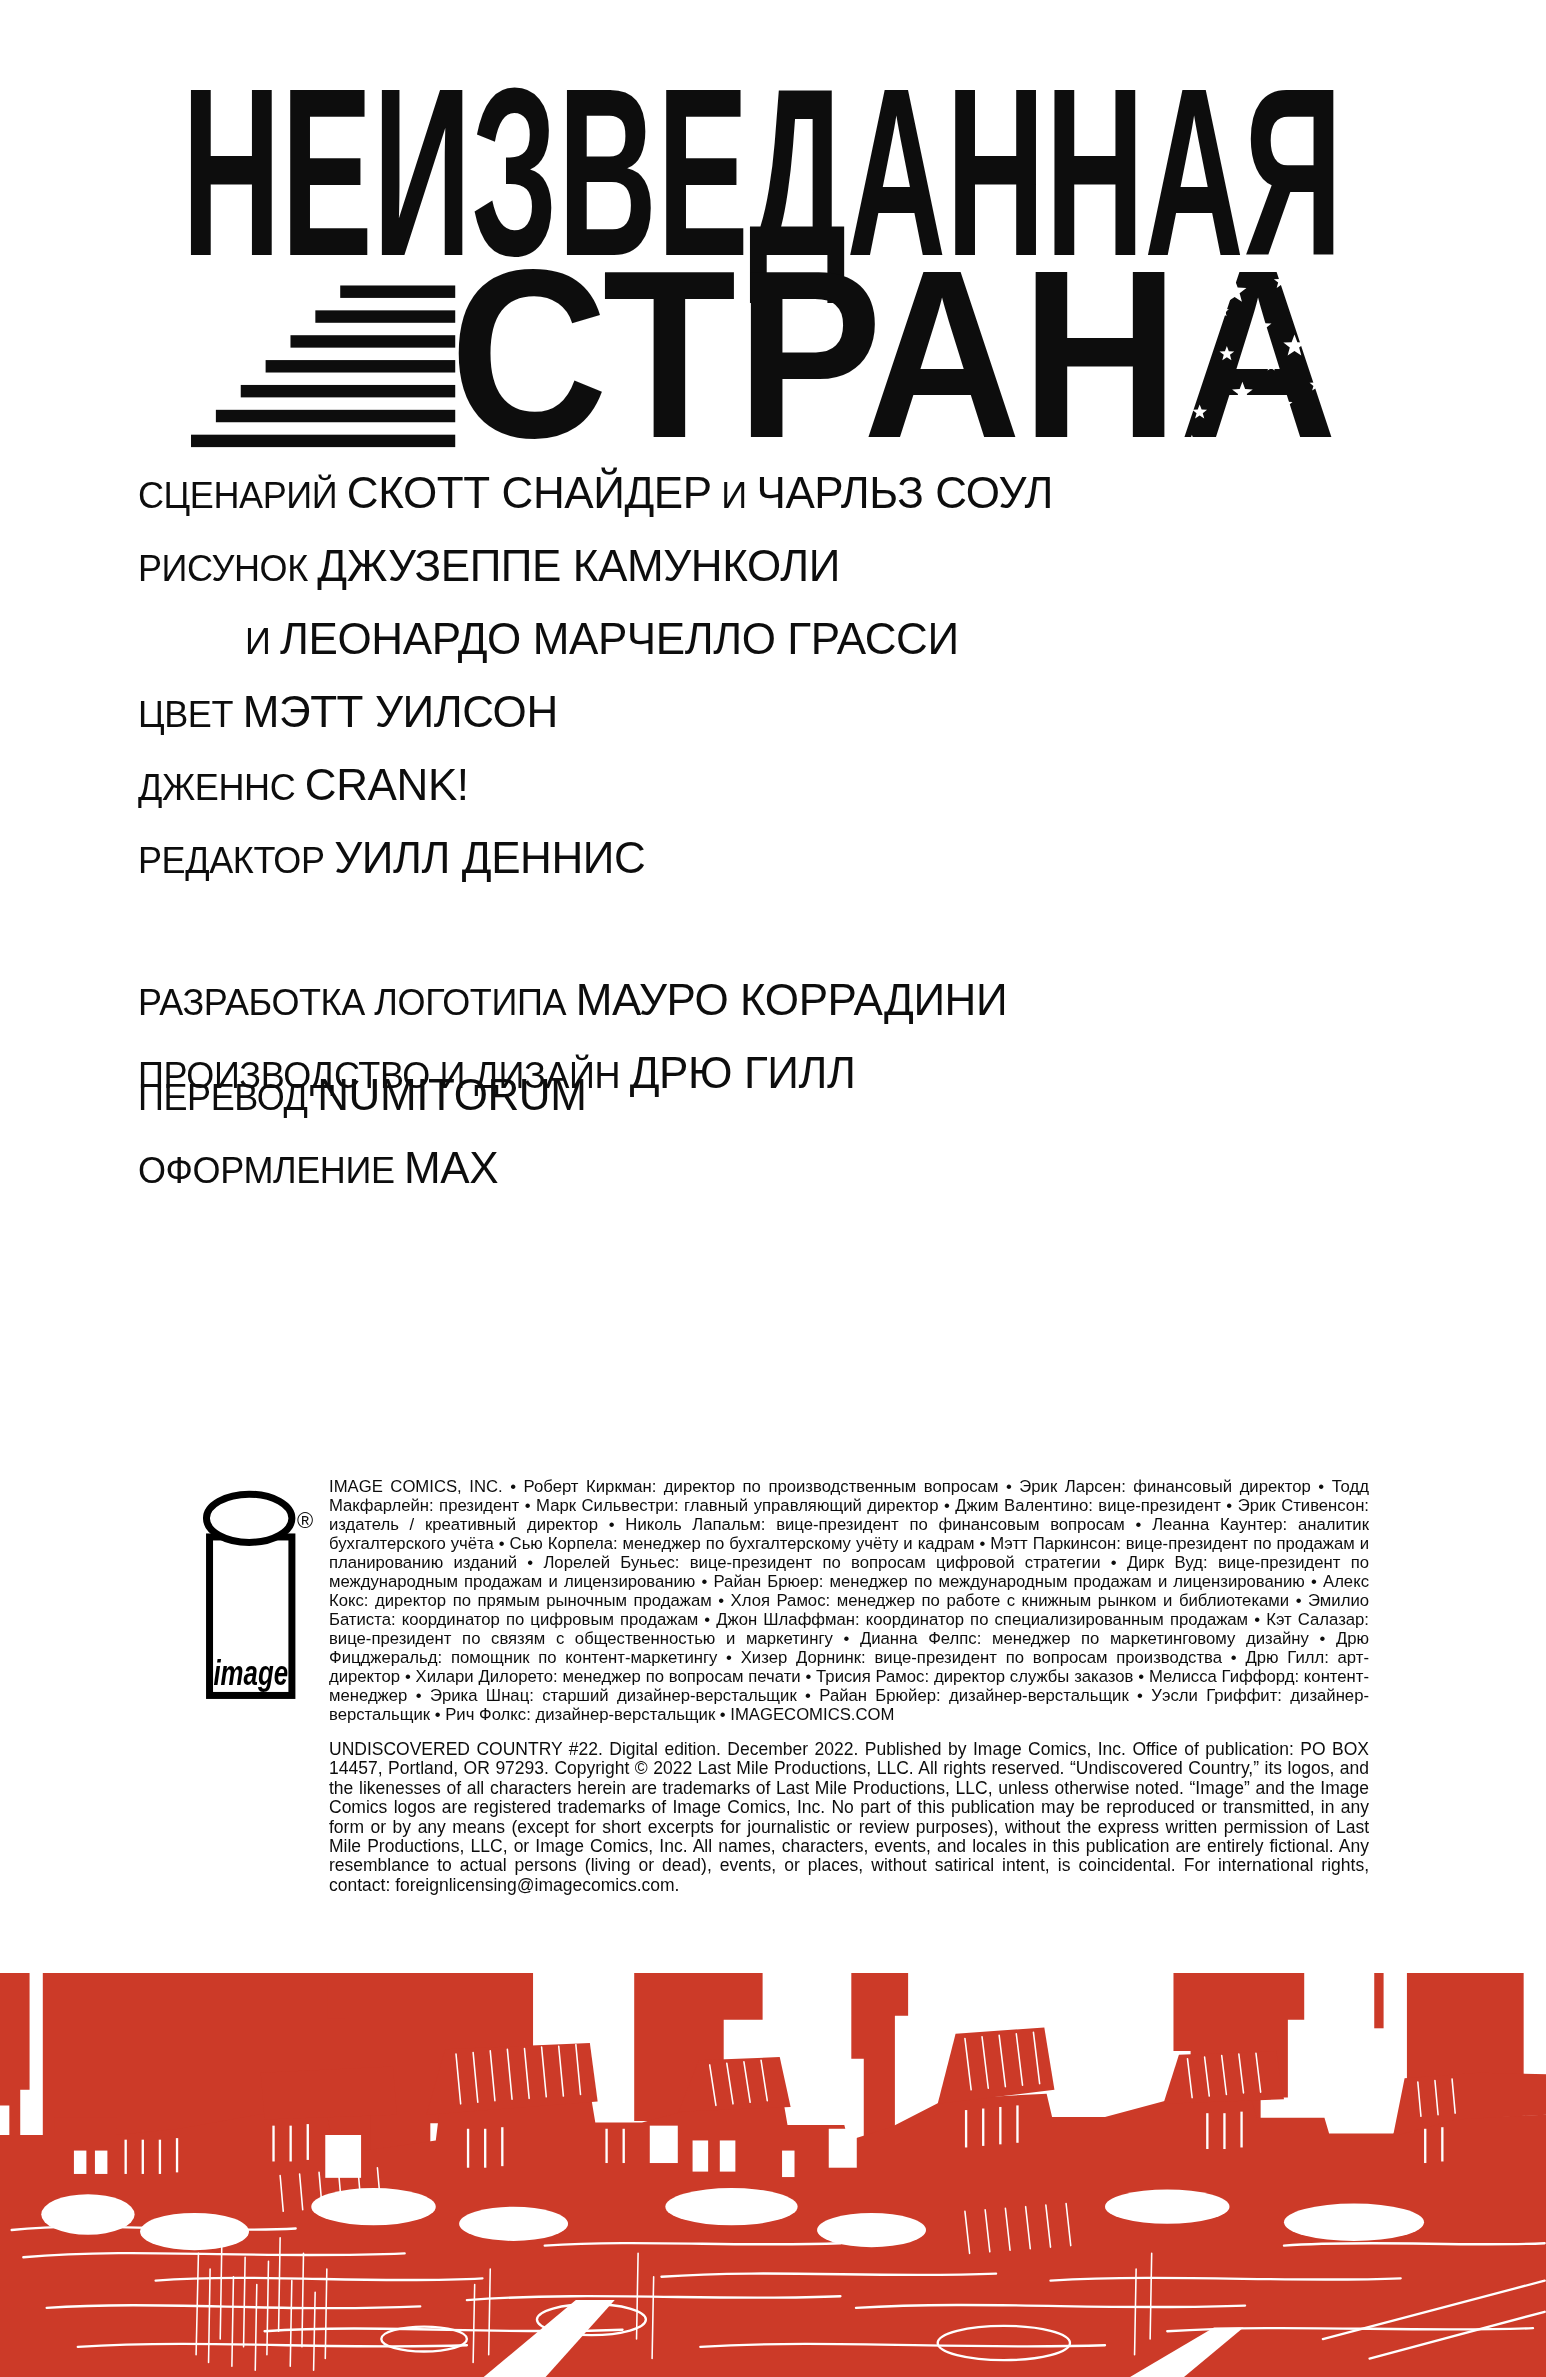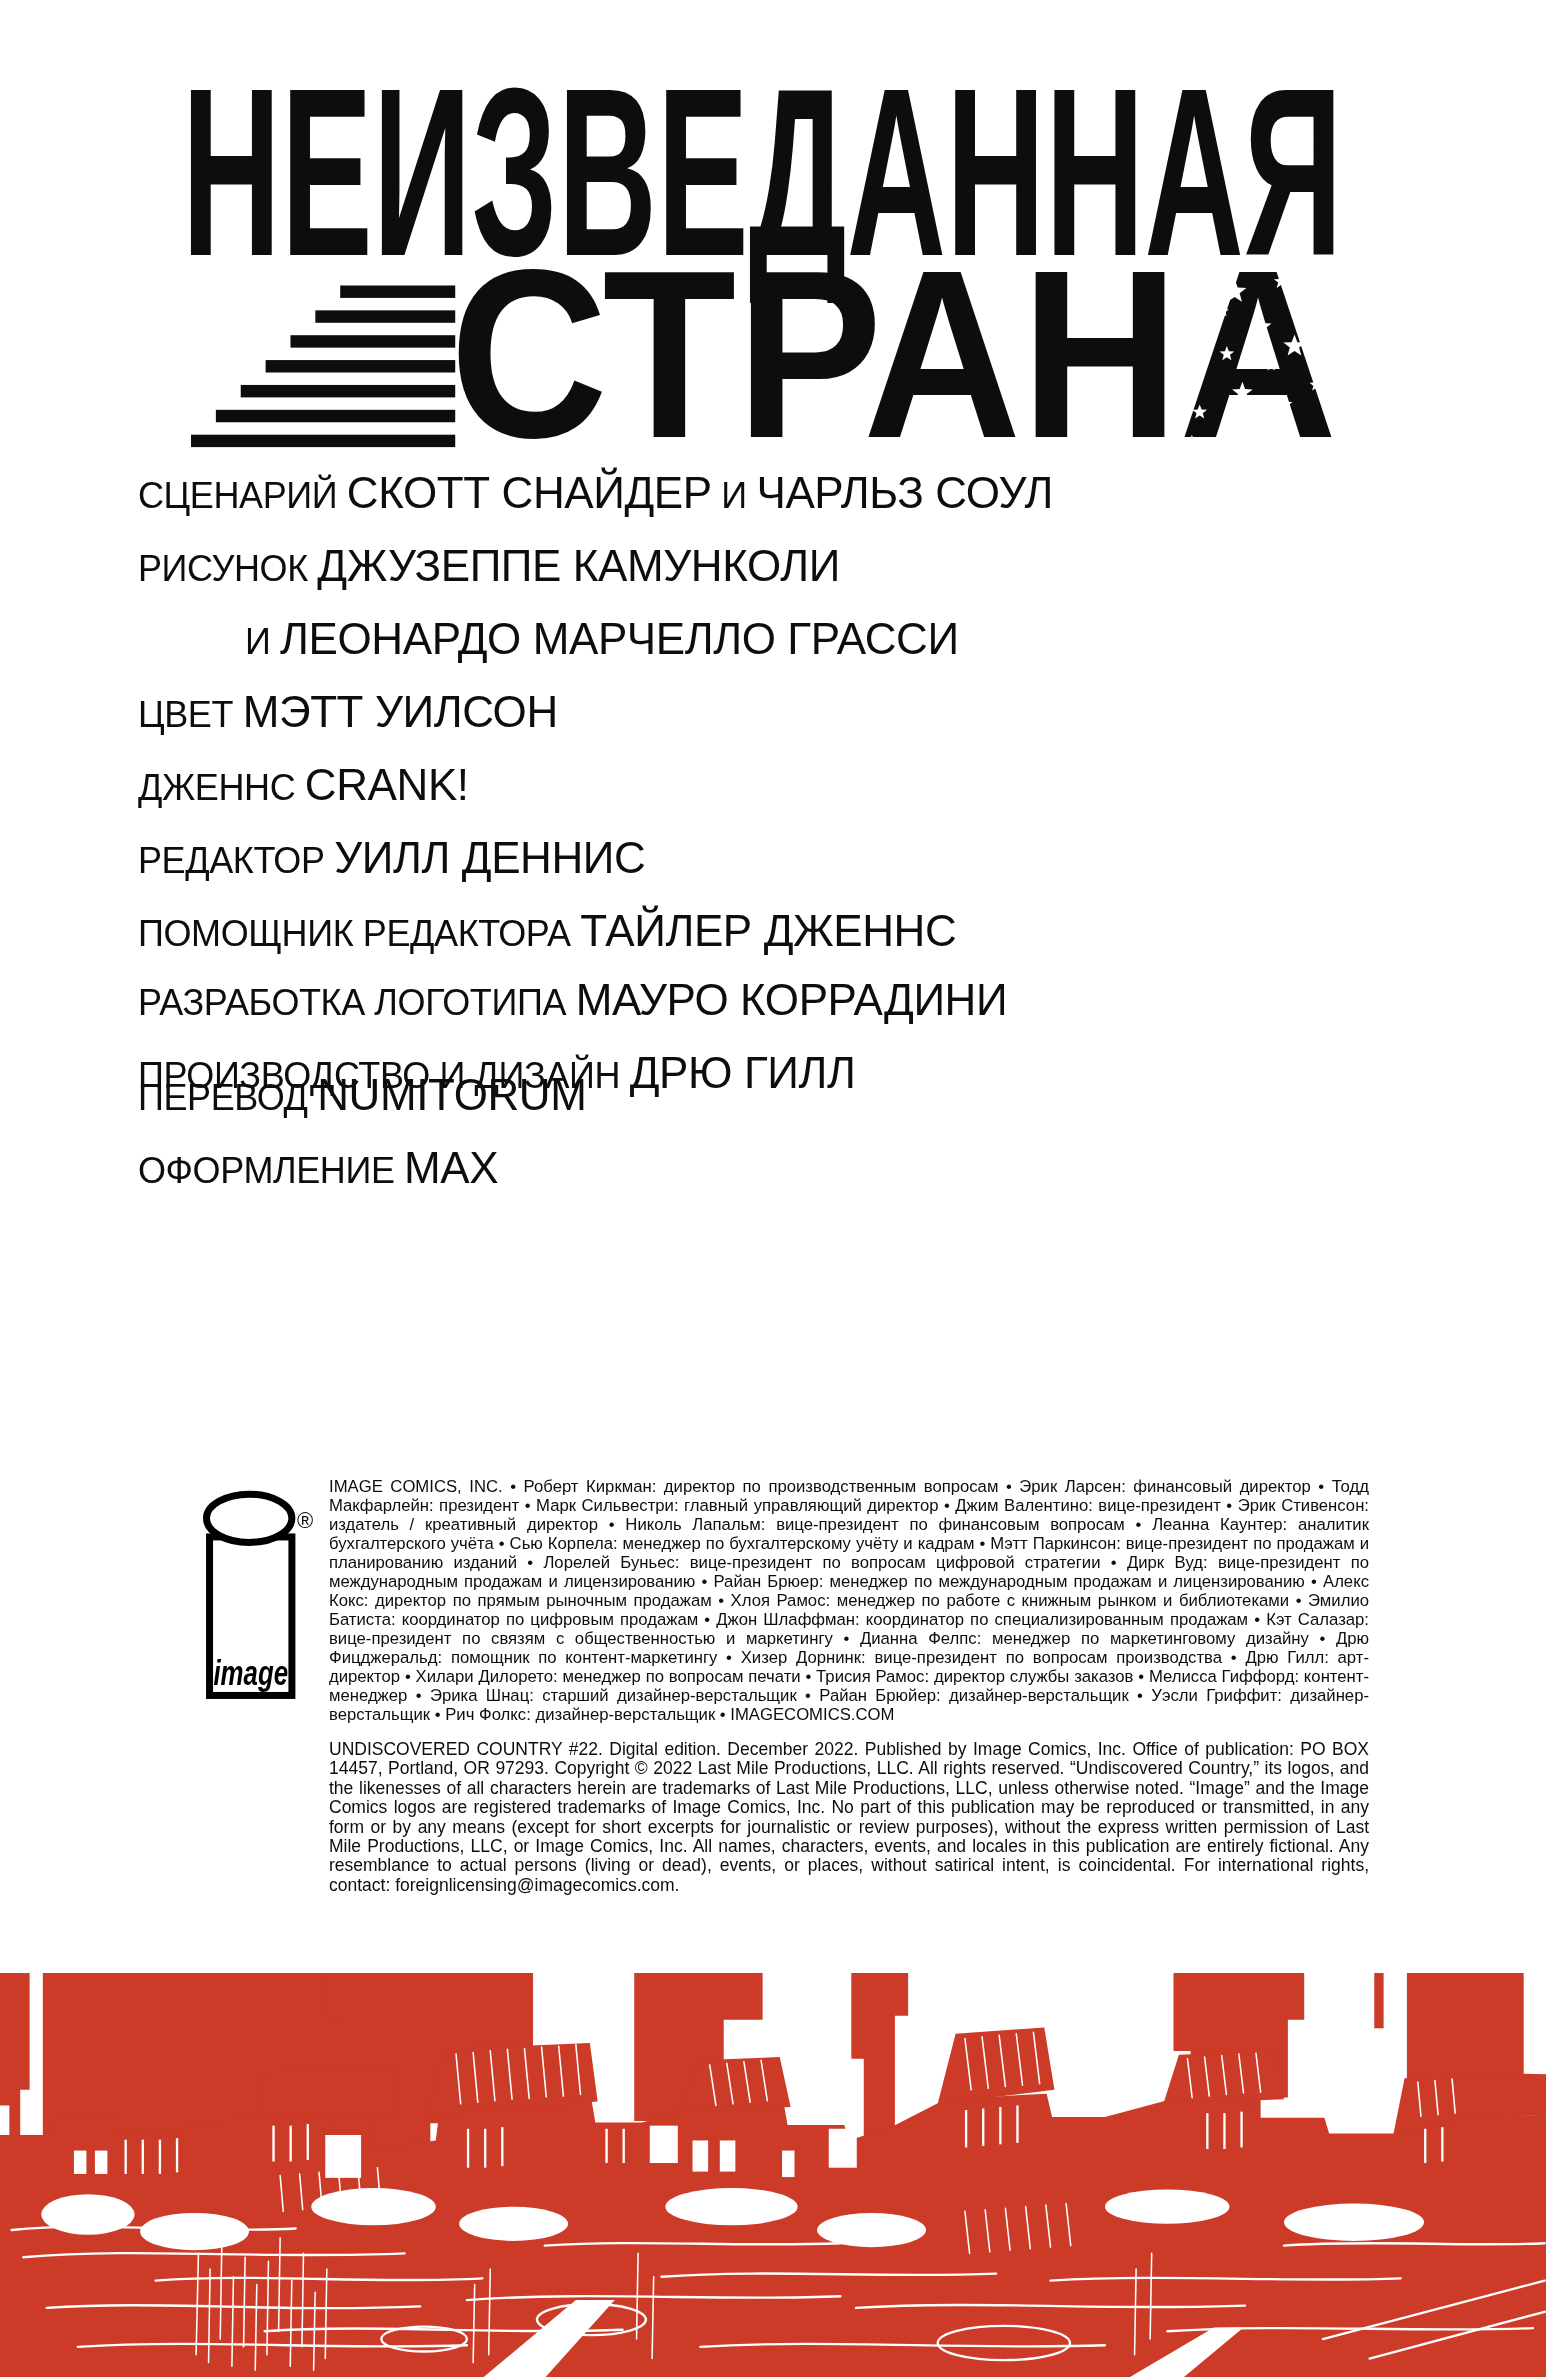--- a/index.html
+++ b/index.html
@@ -65,21 +65,20 @@
     </g>
 </svg>
 
 <div id="credits-main" class="credits-group">
     <div class="credit-line"><span class="clabel">СЦЕНАРИЙ </span><span class="cname">СКОТТ СНАЙДЕР</span><span class="clabel"> И </span><span class="cname">ЧАРЛЬЗ СОУЛ</span></div>
     <div class="credit-line"><span class="clabel">РИСУНОК </span><span class="cname">ДЖУЗЕППЕ КАМУНКОЛИ</span></div>
     <div class="credit-line indent"><span class="clabel">И </span><span class="cname">ЛЕОНАРДО МАРЧЕЛЛО ГРАССИ</span></div>
     <div class="credit-line"><span class="clabel">ЦВЕТ </span><span class="cname">МЭТТ УИЛСОН</span></div>
     <div class="credit-line"><span class="clabel">ДЖЕННС </span><span class="cname">CRANK!</span></div>
     <div class="credit-line"><span class="clabel">РЕДАКТОР </span><span class="cname">УИЛЛ ДЕННИС</span></div>
-    <div class="credit-line"><span class="clabel">ПОМОЩНИК РЕДАКТОРА </span><span class="cname">ТАЙЛЕР ДЖЕННС</span></div>
   </div>
 <div id="credits-design" class="credits-group">
     <div class="credit-line"><span class="clabel">РАЗРАБОТКА ЛОГОТИПА </span><span class="cname">МАУРО КОРРАДИНИ</span></div>
     <div class="credit-line"><span class="clabel">ПРОИЗВОДСТВО И ДИЗАЙН </span><span class="cname">ДРЮ ГИЛЛ</span></div>
   </div>
 <div id="credits-translation" class="credits-group">
     <div class="credit-line"><span class="clabel">ПЕРЕВОД </span><span class="cname">NUMITORUM</span></div>
     <div class="credit-line"><span class="clabel">ОФОРМЛЕНИЕ </span><span class="cname">MAX</span></div>
   </div>
 

